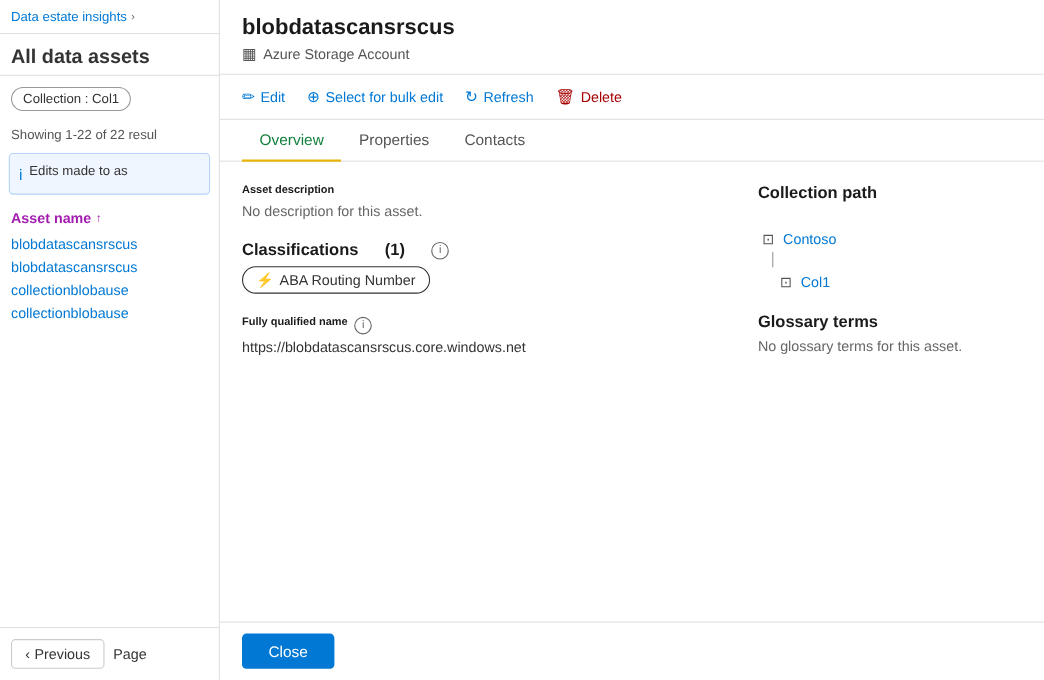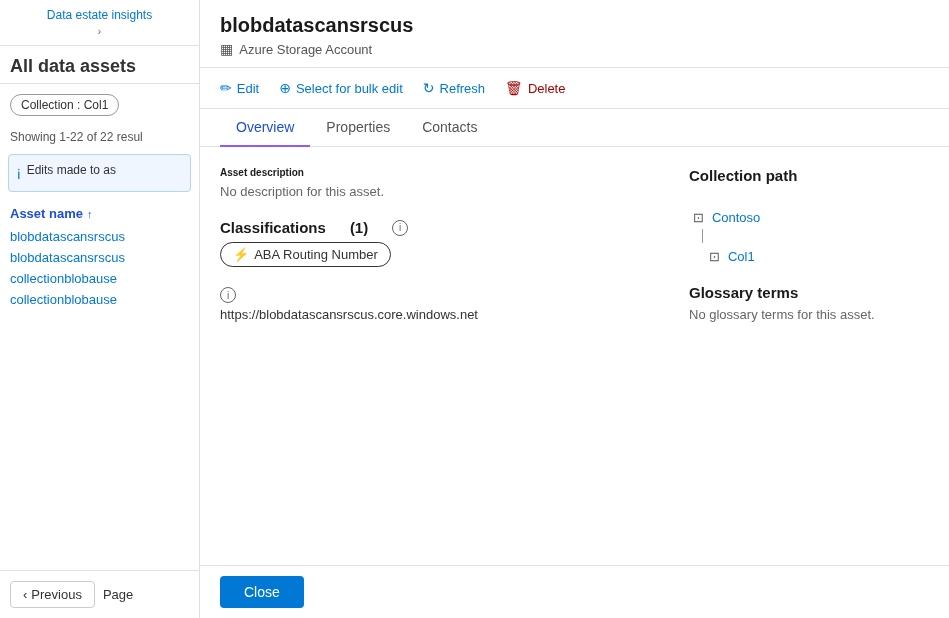--- a/index.html
+++ b/index.html
@@ -16,21 +16,20 @@
       background: #fff;
     }
     .breadcrumb {
       display: flex;
       align-items: center;
       padding: 8px 10px;
       font-size: 12px;
       color: #0078d4;
       border-bottom: 1px solid #e0e0e0;
       gap: 4px;
-      flex-direction: column;
     }
     .breadcrumb span { color: #0078d4; cursor: pointer; }
     .breadcrumb .chevron { color: #666; font-size: 10px; }
     .all-assets-title {
       font-size: 18px;
       font-weight: 600;
       color: #333;
       padding: 10px 10px 6px 10px;
       border-bottom: 1px solid #e0e0e0;
     }
@@ -67,21 +66,21 @@
       color: #0078d4;
       font-size: 14px;
       margin-top: 1px;
     }
     .asset-list-header {
       display: flex;
       align-items: center;
       padding: 8px 10px 4px 10px;
       font-size: 13px;
       font-weight: 600;
-      color: #1d4ed8;
+      color: #a21caf;
       gap: 4px;
     }
     .sort-arrow { font-size: 11px; }
     .asset-list {
       padding: 4px 10px;
       display: flex;
       flex-direction: column;
       gap: 6px;
     }
     .asset-link {
@@ -175,22 +174,22 @@
     }
     .tab {
       padding: 10px 16px;
       font-size: 14px;
       color: #555;
       cursor: pointer;
       border-bottom: 2px solid transparent;
       margin-bottom: -1px;
     }
     .tab.active {
-      color: #1d4ed8;
-      border-bottom: 2px solid #8b5cf6;
+      color: #15803d;
+      border-bottom: 2px solid #eab308;
       font-weight: 500;
     }
 
     .detail-body {
       flex: 1;
       display: flex;
       padding: 20px;
       gap: 40px;
       overflow-y: auto;
     }
@@ -417,20 +416,21 @@
           <span class="info-circle">i</span>
         </div>
         <div class="classification-tag">
           <span class="bolt-icon">⚡</span>
           <span>ABA Routing Number</span>
         </div>
       </div>
 
       <div class="fqn-section">
         <div class="fqn-title-row">
+          <span class="section-title">Fully qualified name</span>
           <span class="info-circle">i</span>
         </div>
         <div class="fqn-value">https://blobdatascansrscus.core.windows.net</div>
       </div>
     </div>
 
     <div class="detail-side">
       <div class="collection-path-title">Collection path</div>
       <div class="collection-tree">
         <div class="tree-item">

